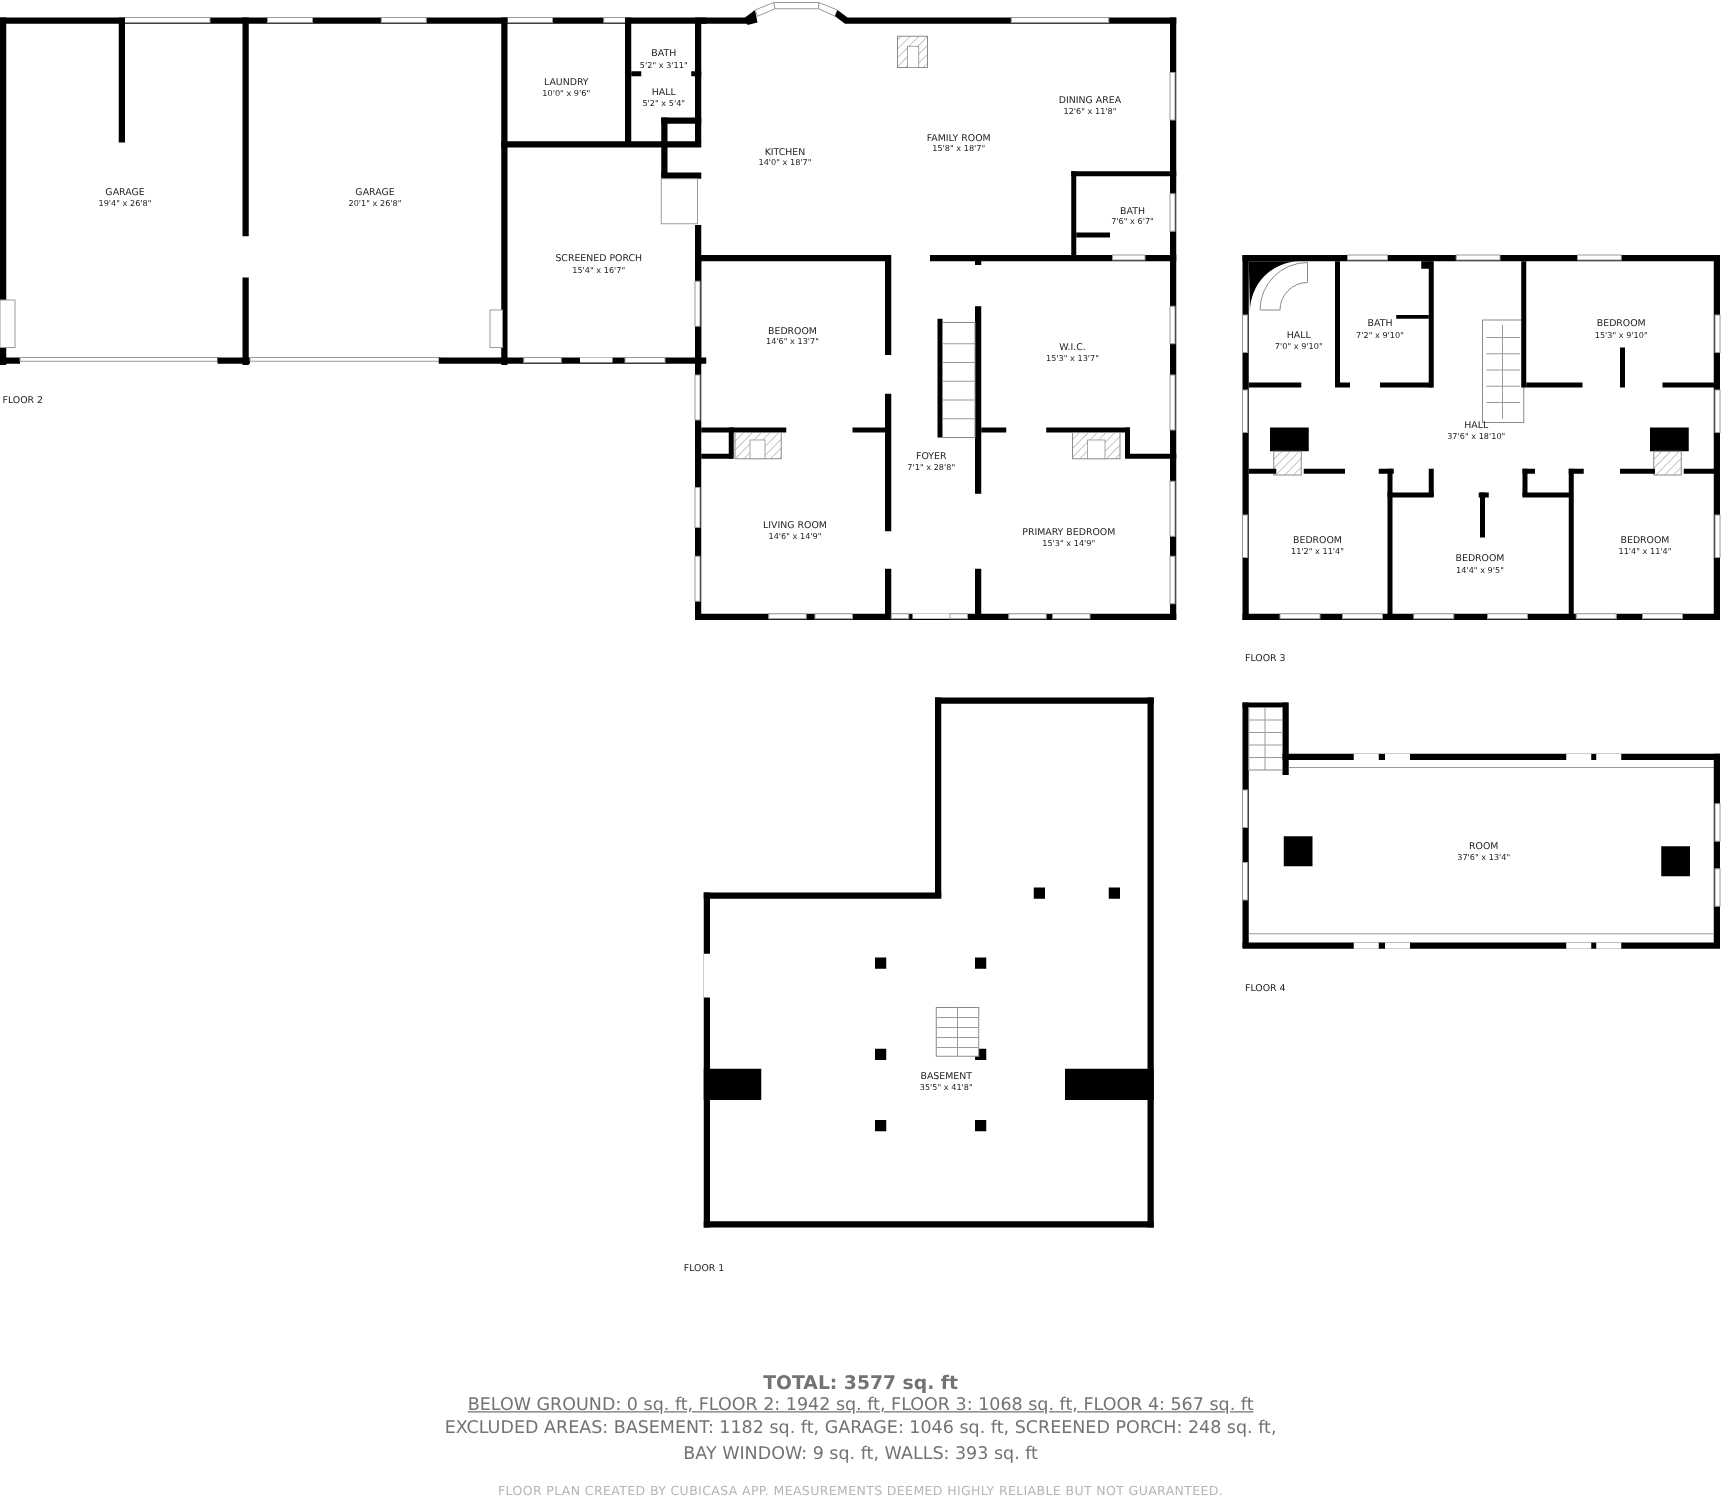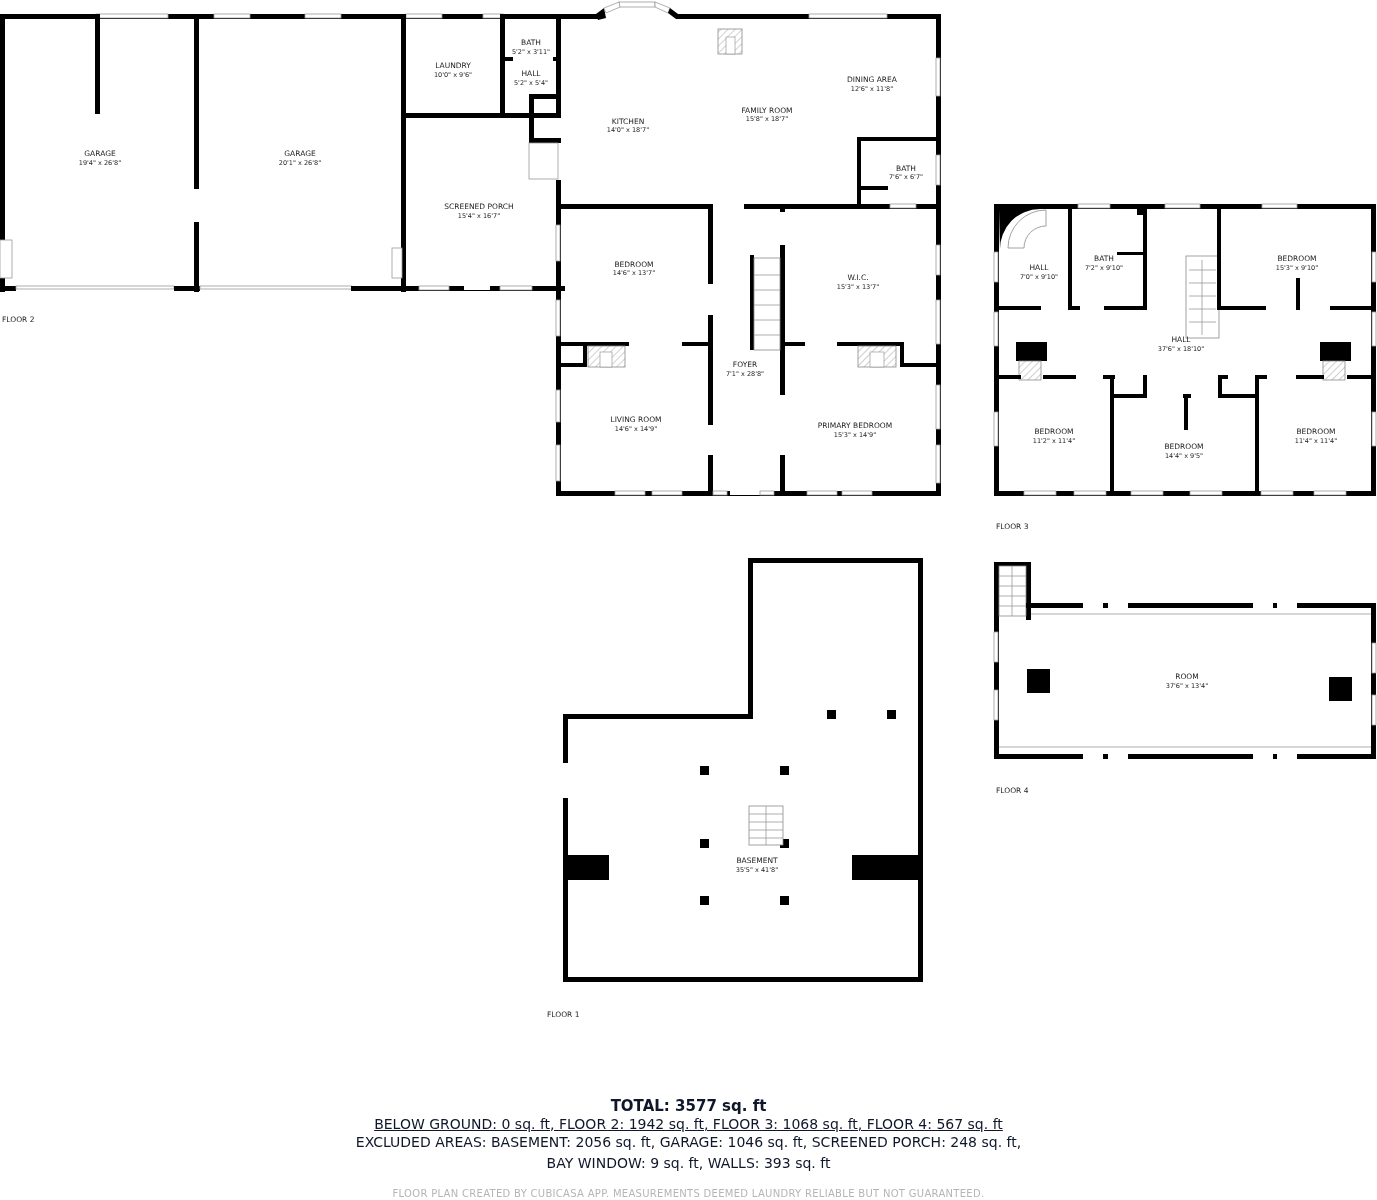--- a/index.html
+++ b/index.html
@@ -7,21 +7,21 @@
   #plan { position:absolute; left:0; top:0; width:1377px; height:1200px; }
   .wall { fill:#000; }
   .win { fill:#fff; stroke:#9a9a9a; stroke-width:0.8; }
   .door { fill:#fff; }
   .line { stroke:#9a9a9a; stroke-width:0.8; fill:none; }
   .stair { fill:#fff; stroke:#8a8a8a; stroke-width:0.8; }
   .hatch { fill:url(#hatch); stroke:#8a8a8a; stroke-width:0.8; }
   .rname { font-family:"DejaVu Sans", sans-serif; font-size:7.5px; fill:#222; text-anchor:middle; }
   .rdim  { font-family:"DejaVu Sans", sans-serif; font-size:6.5px; fill:#222; text-anchor:middle; }
   .flabel { font-family:"DejaVu Sans", sans-serif; font-size:7.5px; fill:#222; }
-  .summary { position:absolute; left:0; width:1377px; text-align:center; color:#0f172a; font-family:"DejaVu Sans", sans-serif; }
+  .summary { position:absolute; left:0; width:1377px; text-align:center; color:#737373; font-family:"DejaVu Sans", sans-serif; }
   .total { top:1097px; font-size:15px; font-weight:bold; }
   .line1 { top:1116px; font-size:14px;text-decoration:underline; }
   .line2 { top:1134px; font-size:14px; }
   .line3 { top:1155px; font-size:14px; }
   .credit { top:1188px; font-size:10px; color:#b5b5b5; letter-spacing:0.3px; }
 </style>
 </head>
 <body>
 
 <svg id="plan" viewBox="0 0 1377 1200" xmlns="http://www.w3.org/2000/svg">
@@ -328,15 +328,15 @@
 
     <text class="rname" x="757" y="863">BASEMENT</text>
     <text class="rdim" x="757" y="872">35'5" x 41'8"</text>
 
     <text class="flabel" x="547" y="1017">FLOOR 1</text>
   </g>
 </svg>
 
 <div class="summary total">TOTAL: 3577 sq. ft</div>
 <div class="summary line1">BELOW GROUND: 0 sq. ft, FLOOR 2: 1942 sq. ft, FLOOR 3: 1068 sq. ft, FLOOR 4: 567 sq. ft</div>
-<div class="summary line2">EXCLUDED AREAS: BASEMENT: 2056 sq. ft, GARAGE: 1046 sq. ft, SCREENED PORCH: 248 sq. ft,</div>
+<div class="summary line2">EXCLUDED AREAS: BASEMENT: 1182 sq. ft, GARAGE: 1046 sq. ft, SCREENED PORCH: 248 sq. ft,</div>
 <div class="summary line3">BAY WINDOW: 9 sq. ft, WALLS: 393 sq. ft</div>
-<div class="summary credit">FLOOR PLAN CREATED BY CUBICASA APP. MEASUREMENTS DEEMED LAUNDRY RELIABLE BUT NOT GUARANTEED.</div>
+<div class="summary credit">FLOOR PLAN CREATED BY CUBICASA APP. MEASUREMENTS DEEMED HIGHLY RELIABLE BUT NOT GUARANTEED.</div>
 
 </body></html>

